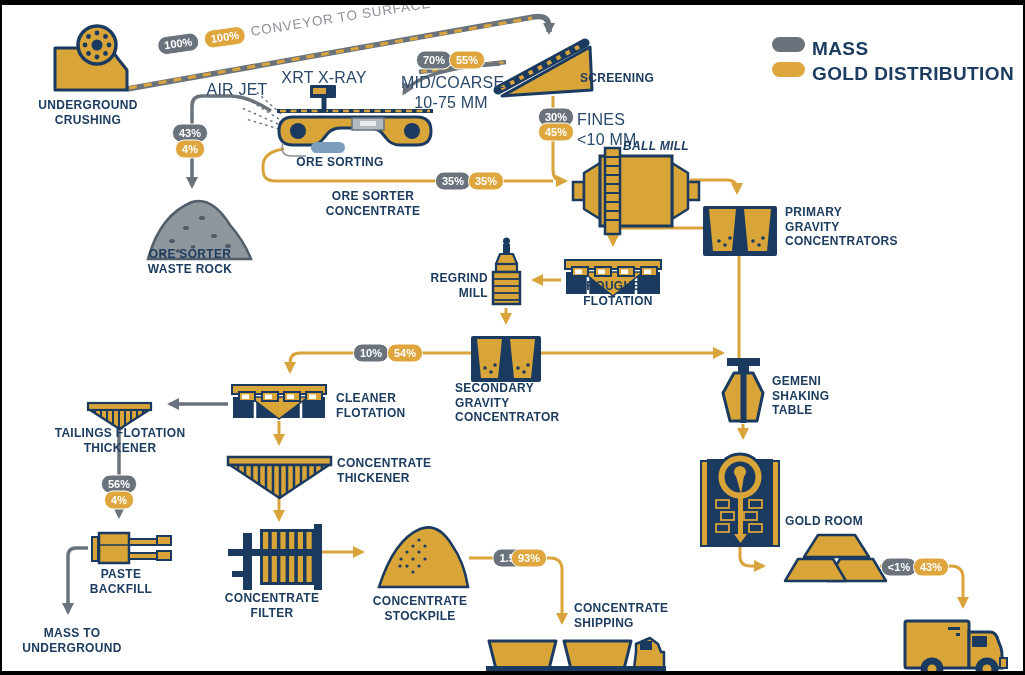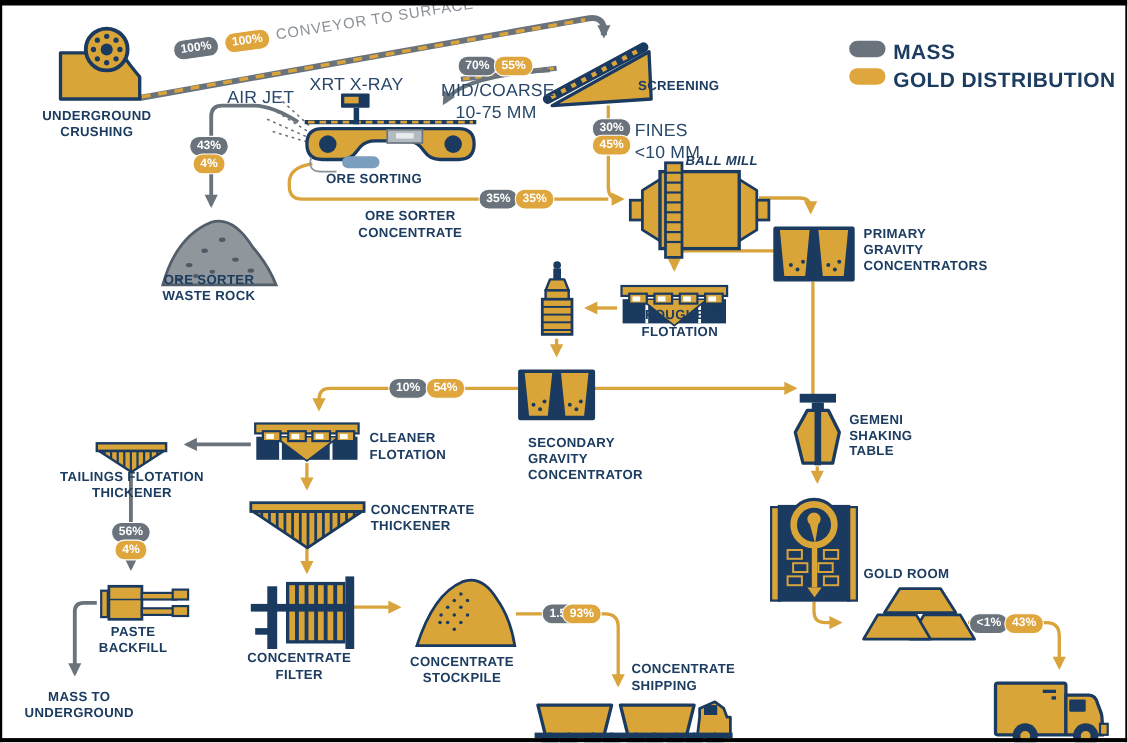--- a/index.html
+++ b/index.html
@@ -407,21 +407,23 @@
   <div class="lbl small center" style="left:401px;top:73px;width:100px;">MID/COARSE
 10-75 MM</div>
   <div class="lbl small" style="left:577px;top:110px;">FINES
 &lt;10 MM</div>
   <div class="lbl center" style="left:596px;top:139px;width:120px;font-style:italic;">BALL MILL</div>
   <div class="lbl" style="left:785px;top:205px;">PRIMARY
 GRAVITY
 CONCENTRATORS</div>
   <div class="lbl center" style="left:558px;top:279px;width:120px;">ROUGHER
 FLOTATION</div>
-  <div class="lbl" style="left:480px;top:381px;margin-top:14px;">SECONDARY
+  <div class="lbl right" style="left:388px;top:271px;width:100px;">REGRIND
+MILL</div>
+  <div class="lbl" style="left:455px;top:381px;">SECONDARY
 GRAVITY
 CONCENTRATOR</div>
   <div class="lbl" style="left:336px;top:391px;">CLEANER
 FLOTATION</div>
   <div class="lbl center" style="left:40px;top:426px;width:160px;">TAILINGS FLOTATION
 THICKENER</div>
   <div class="lbl" style="left:337px;top:456px;">CONCENTRATE
 THICKENER</div>
   <div class="lbl center" style="left:61px;top:567px;width:120px;">PASTE
 BACKFILL</div>

